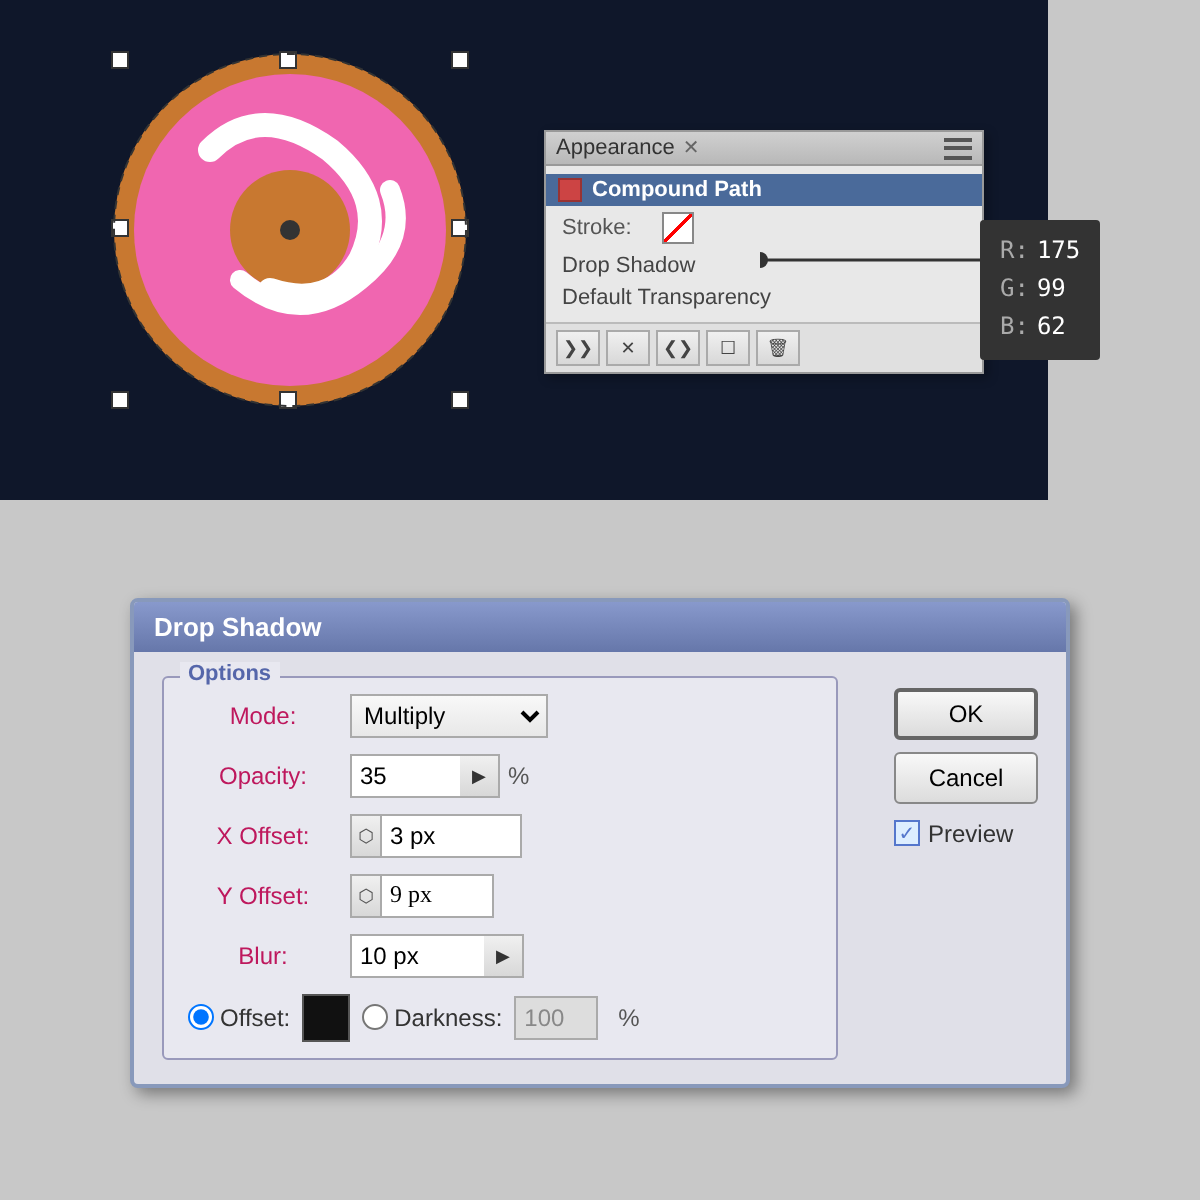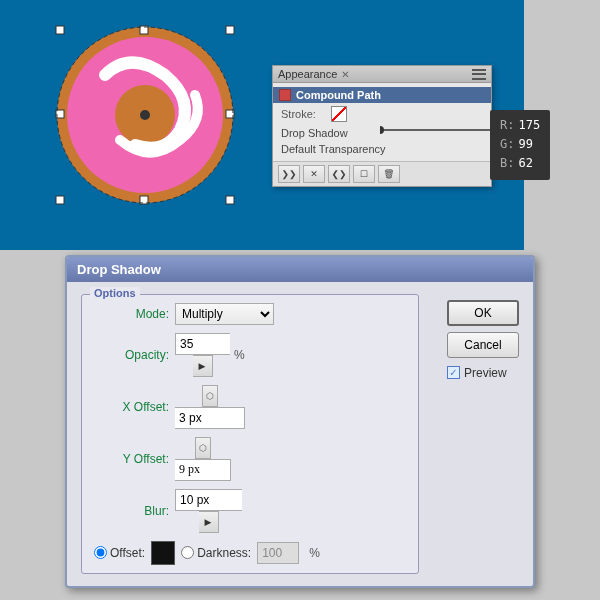--- a/index.html
+++ b/index.html
@@ -10,21 +10,21 @@
       font-family: Arial, sans-serif;
       font-size: 12px;
       overflow: hidden;
       position: relative;
     }
 
     
     .top-area {
       width: 524px;
       height: 250px;
-      background: #0369a1;
+      background: #0f172a;
       position: relative;
     }
 
     
     .donut-container {
       position: absolute;
       left: 50px;
       top: 20px;
       width: 190px;
       height: 190px;
@@ -237,23 +237,23 @@
     }
     .dialog-field-row {
       display: flex;
       align-items: center;
       margin-bottom: 8px;
       font-size: 12px;
       color: #333;
     }
     .field-label {
       width: 75px;
-      text-align: right;
+      text-align: center;
       margin-right: 6px;
-      color: #15803d;
+      color: #be185d;
     }
     .field-select {
       width: 99px;
       height: 22px;
       background: linear-gradient(to bottom, #f8f8f8, #e8e8e8);
       border: 1px solid #aaa;
       font-size: 12px;
       cursor: pointer;
       padding: 0 2px;
     }
@@ -273,21 +273,20 @@
       cursor: pointer;
       display: flex;
       align-items: center;
       justify-content: center;
       font-size: 9px;
       color: #555;
     }
     .field-input-with-stepper {
       display: flex;
       align-items: center;
-      flex-direction: column;
     }
     .field-input-with-stepper .field-input {
       border-right: none;
     }
     .percent-label {
       margin-left: 4px;
       color: #555;
       font-size: 12px;
     }
     .arrow-btn {

